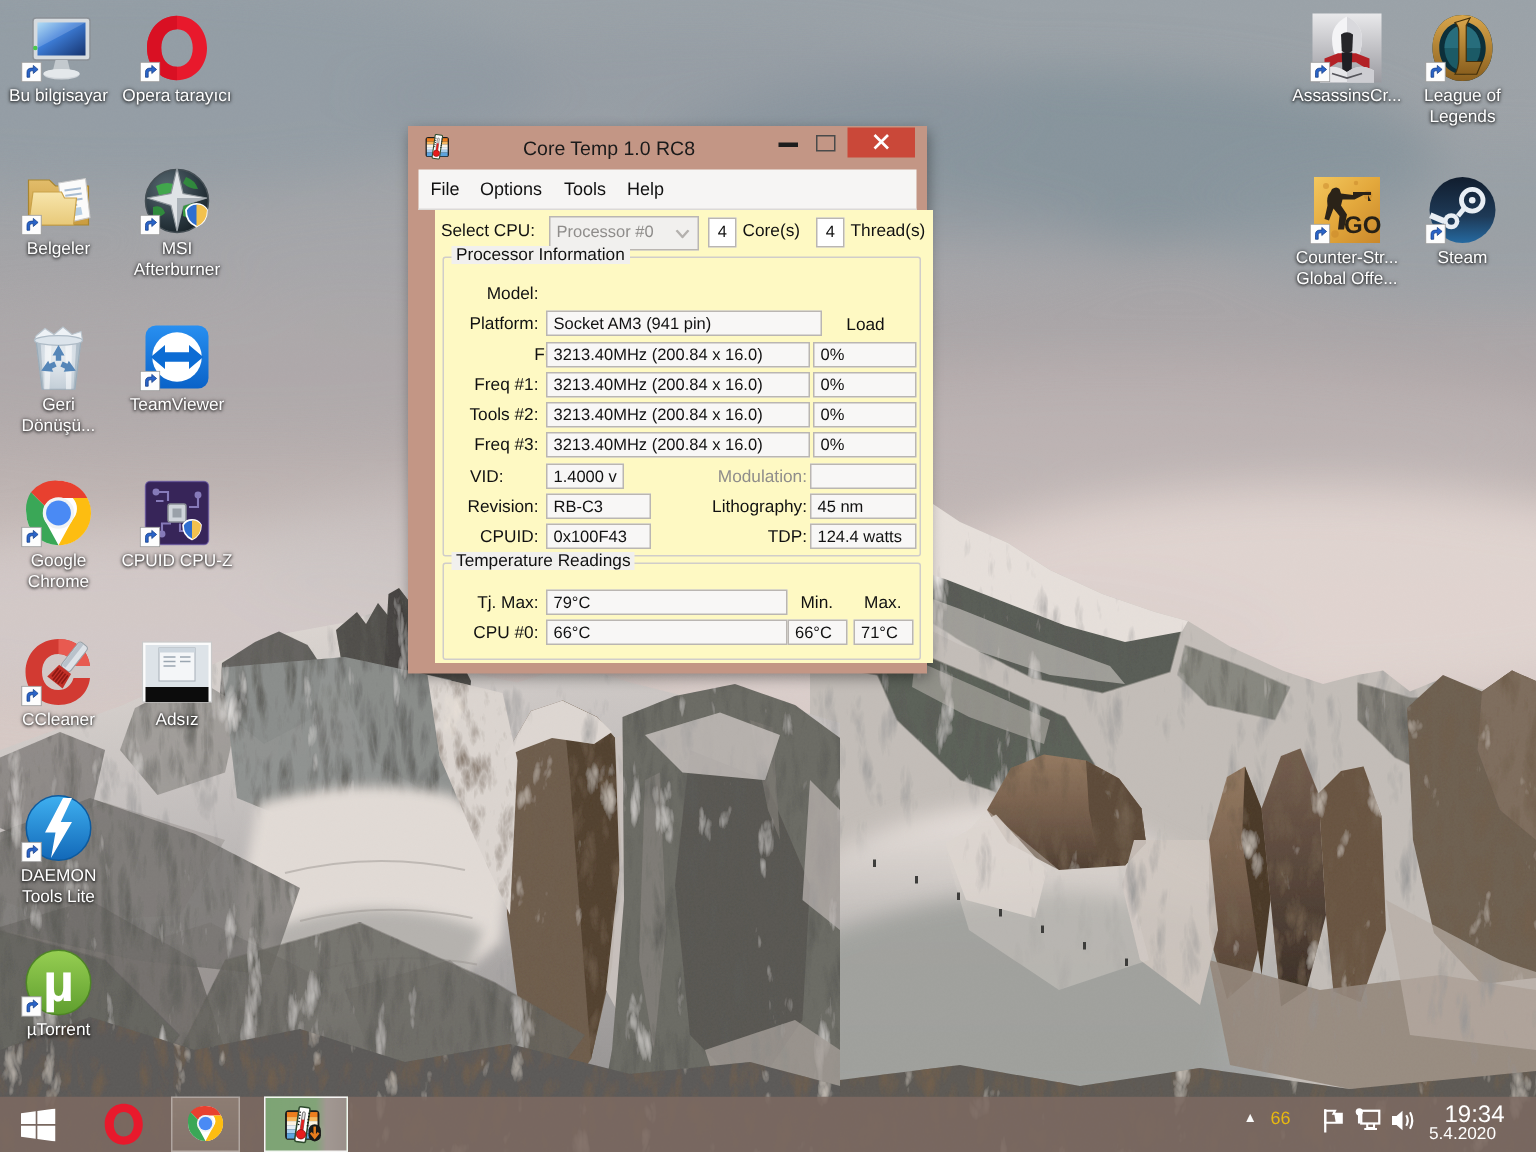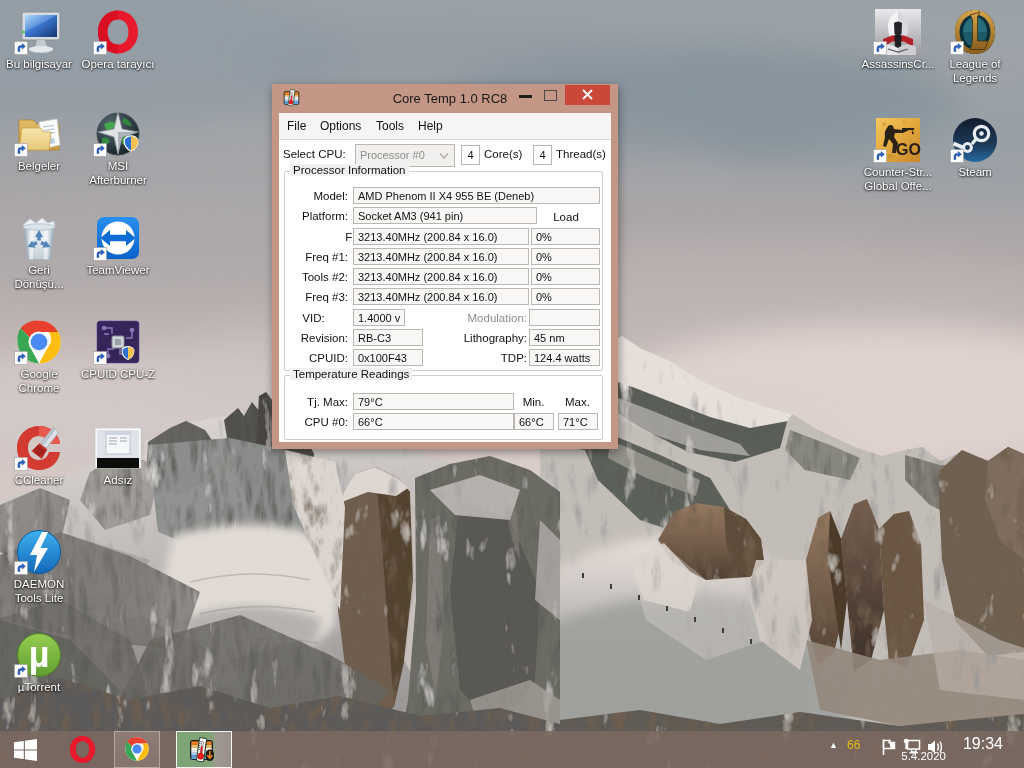--- a/index.html
+++ b/index.html
@@ -3,25 +3,25 @@
 <meta charset="utf-8">
 <style>
 html,body{margin:0;padding:0;}
 body{width:1024px;height:768px;overflow:hidden;position:relative;font-family:"Liberation Sans",sans-serif;background:#b8b6ba;}
 #bg,#tbg{position:absolute;left:0;top:0;}
 .dicon{position:absolute;width:78px;text-align:center;color:#fff;font-size:11.5px;line-height:14px;text-shadow:0 1px 2px rgba(0,0,0,.85),0 0 3px rgba(0,0,0,.6);}
 .dicon .ic{position:relative;width:48px;height:48px;margin:0 auto;}
 .dicon .lbl{margin-top:1px;}
 .sc{position:absolute;left:-1px;bottom:1px;width:14px;height:14px;}
 #win{position:absolute;left:272px;top:84px;width:346px;height:365px;background:#c39685;box-shadow:1px 3px 9px rgba(0,0,0,.4);font-size:12px;}
-#title{position:absolute;left:0;top:0;right:0;height:47px;color:#1a1a1a;margin-left:44px;}
+#title{position:absolute;left:0;top:0;right:0;height:47px;color:#1a1a1a;}
 #title .t{position:absolute;left:28px;width:212px;top:7px;text-align:center;font-size:13px;}
 #mbar{position:absolute;left:7px;top:29px;width:332px;height:27px;background:#f6f5f4;border-bottom:1px solid #dbd9d7;box-sizing:border-box;color:#111;}
 #mbar span{position:absolute;top:6px;}
-#client{position:absolute;left:7px;top:56px;width:332px;height:302px;background:#ffffff;color:#111;font-size:11.5px;}
+#client{position:absolute;left:18px;top:56px;width:332px;height:302px;background:#fef9c3;color:#111;font-size:11.5px;}
 .fld{position:absolute;background:#f8f7f6;border:1px solid #bab6b2;box-sizing:border-box;padding:2px 4px 0 4px;font-size:11px;white-space:nowrap;overflow:hidden;height:17px;}
 .lab{position:absolute;text-align:right;white-space:nowrap;}
 .gb{position:absolute;border:1px solid #d0cdca;border-radius:2px;}
 .gb .gt{position:absolute;top:-8px;left:5px;background:#f1f0ee;padding:0 3px;}
 .ctr{text-align:center;}
 .gray{color:#8f8d8b;}
 #tb{position:absolute;left:0;top:731px;width:1024px;height:37px;}
 #tb .tray{position:absolute;color:#fff;font-size:11px;}
 </style>
 </head>
@@ -608,21 +608,20 @@
     </div>
     <div class="fld ctr" style="left:182px;top:5px;width:19px;height:20px;background:#fff;padding:3px 0 0 0;">4</div>
     <div class="lab" style="left:205px;top:8px;text-align:left;">Core(s)</div>
     <div class="fld ctr" style="left:254px;top:5px;width:19px;height:20px;background:#fff;padding:3px 0 0 0;">4</div>
     <div class="lab" style="left:277px;top:8px;text-align:center;">Thread(s)</div>
 
     <div class="gb" style="left:5px;top:31px;width:317px;height:198px;">
         <span class="gt">Processor Information</span>
       </div>
     <div class="lab" style="left:0px;top:50px;width:69px;">Model:</div>
-    <div class="fld" style="left:74px;top:47px;width:247px;">AMD Phenom II X4 955 BE (Deneb)</div>
     <div class="lab" style="left:0px;top:70px;width:69px;">Platform:</div>
     <div class="fld" style="left:74px;top:67px;width:184px;">Socket AM3 (941 pin)</div>
     <div class="lab" style="left:252px;top:71px;width:70px;text-align:center;">Load</div>
     <div class="lab" style="left:0px;top:91px;width:69px;padding-left:40px;">Freq #0:</div>
     <div class="fld" style="left:74px;top:88px;width:176px;">3213.40MHz (200.84 x 16.0)</div>
     <div class="fld" style="left:252px;top:88px;width:69px;">0%</div>
     <div class="lab" style="left:0px;top:111px;width:69px;">Freq #1:</div>
     <div class="fld" style="left:74px;top:108px;width:176px;">3213.40MHz (200.84 x 16.0)</div>
     <div class="fld" style="left:252px;top:108px;width:69px;">0%</div>
     <div class="lab" style="left:0px;top:131px;width:69px;">Tools #2:</div>
@@ -697,14 +696,14 @@
       <path d="M6.5,14.7 L15,14.7" stroke="#fff" stroke-width="1.4"></path>
       <circle cx="3.2" cy="3.2" r="2.4" fill="#fff"></circle>
       <path d="M3.2,5 L3.2,11" stroke="#fff" stroke-width="1.8"></path>
     </svg>
   <svg class="tray" style="left:926px;top:7px;" width="19" height="18" viewBox="0 0 19 18">
       <path d="M2,6 L5,6 L9,2.5 L9,15.5 L5,12 L2,12 Z" fill="#fff"></path>
       <path d="M11.5,5.5 Q13.5,9 11.5,12.5" stroke="#fff" stroke-width="1.4" fill="none"></path>
       <path d="M14,3.5 Q17,9 14,14.5" stroke="#fff" stroke-width="1.4" fill="none"></path>
     </svg>
   <div class="tray" style="left:957px;top:4px;width:46px;text-align:right;font-size:16px;">19:34</div>
-  <div class="tray" style="left:890px;top:19px;width:56px;text-align:right;font-size:11.5px;">5.4.2020</div>
+  <div class="tray" style="left:947px;top:19px;width:56px;text-align:center;font-size:11.5px;">5.4.2020</div>
 </div>
 
 </body></html>

